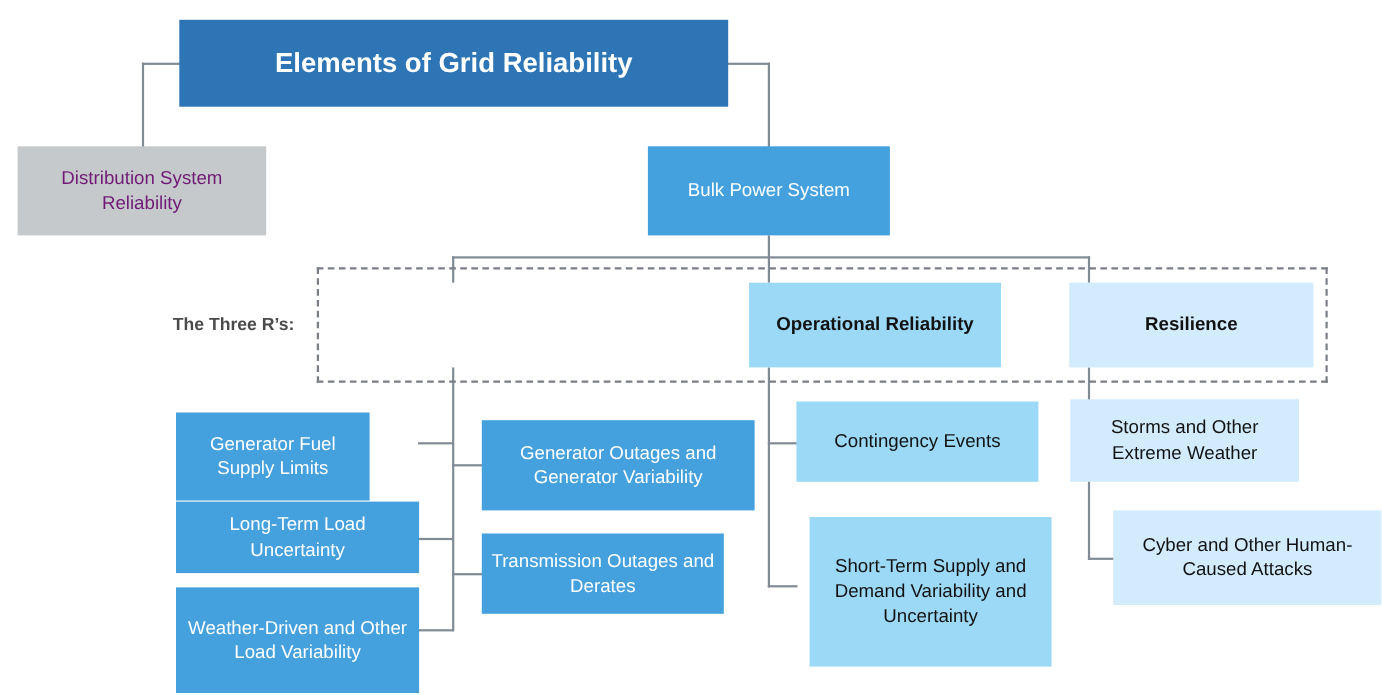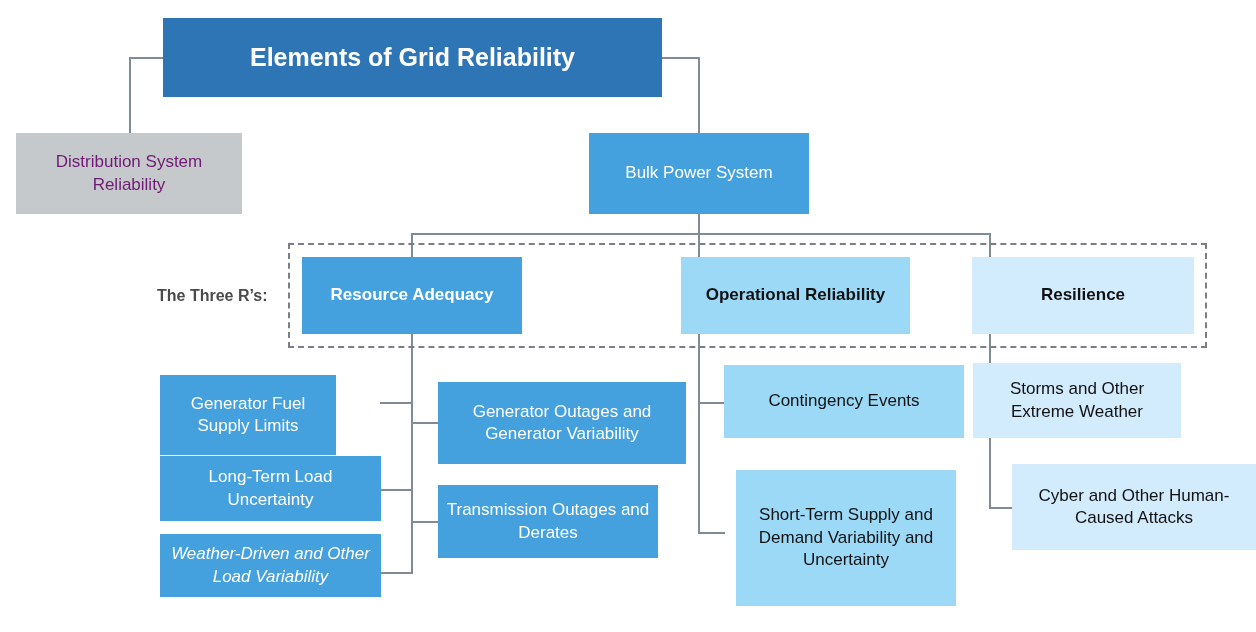--- a/index.html
+++ b/index.html
@@ -147,53 +147,50 @@
   <div class="node gray" style="left:16px; top:133px; width:226px; height:81px;">
     <span>Distribution System Reliability</span>
   </div>
 
   <div class="node blue-mid" style="left:589px; top:133px; width:220px; height:81px;">
     <span>Bulk Power System</span>
   </div>
 
   <div class="caption" style="left:157px; top:287px;">The Three R’s:</div>
 
-  <div class="node blue-mid-bold" style="left:302px; top:257px; width:220px; height:77px;">
-    <span>Resource Adequacy</span>
-  </div>
 
   <div class="node blue-light-bold" style="left:681px; top:257px; width:229px; height:77px;">
     <span>Operational Reliability</span>
   </div>
 
   <div class="node blue-pale-bold" style="left:972px; top:257px; width:222px; height:77px;">
     <span>Resilience</span>
   </div>
 
   <div class="node blue-mid" style="left:160px; top:363px; width:176px; height:80px;margin-top:12px;">
     <span>Generator Fuel Supply Limits</span>
   </div>
 
   <div class="node blue-mid" style="left:160px; top:456px; width:221px; height:65px;">
     <span>Long-Term Load Uncertainty</span>
   </div>
 
-  <div class="node blue-mid" style="left:160px; top:534px; width:221px; height:63px;font-style:italic;">
+  <div class="node blue-mid" style="left:160px; top:534px; width:221px; height:96px;">
     <span>Weather-Driven and Other Load Variability</span>
   </div>
 
   <div class="node blue-mid" style="left:438px; top:382px; width:248px; height:82px;">
     <span>Generator Outages and Generator Variability</span>
   </div>
 
   <div class="node blue-mid" style="left:438px; top:485px; width:220px; height:73px;">
     <span>Transmission Outages and Derates</span>
   </div>
 
-  <div class="node blue-light" style="left:724px; top:365px; width:240px; height:73px;">
+  <div class="node blue-light" style="left:724px; top:365px; width:220px; height:73px;">
     <span>Contingency Events</span>
   </div>
 
   <div class="node blue-light" style="left:736px; top:470px; width:220px; height:136px;">
     <span>Short-Term Supply and Demand Variability and Uncertainty</span>
   </div>
 
   <div class="node blue-pale" style="left:973px; top:363px; width:208px; height:75px;">
     <span>Storms and Other Extreme Weather</span>
   </div>

